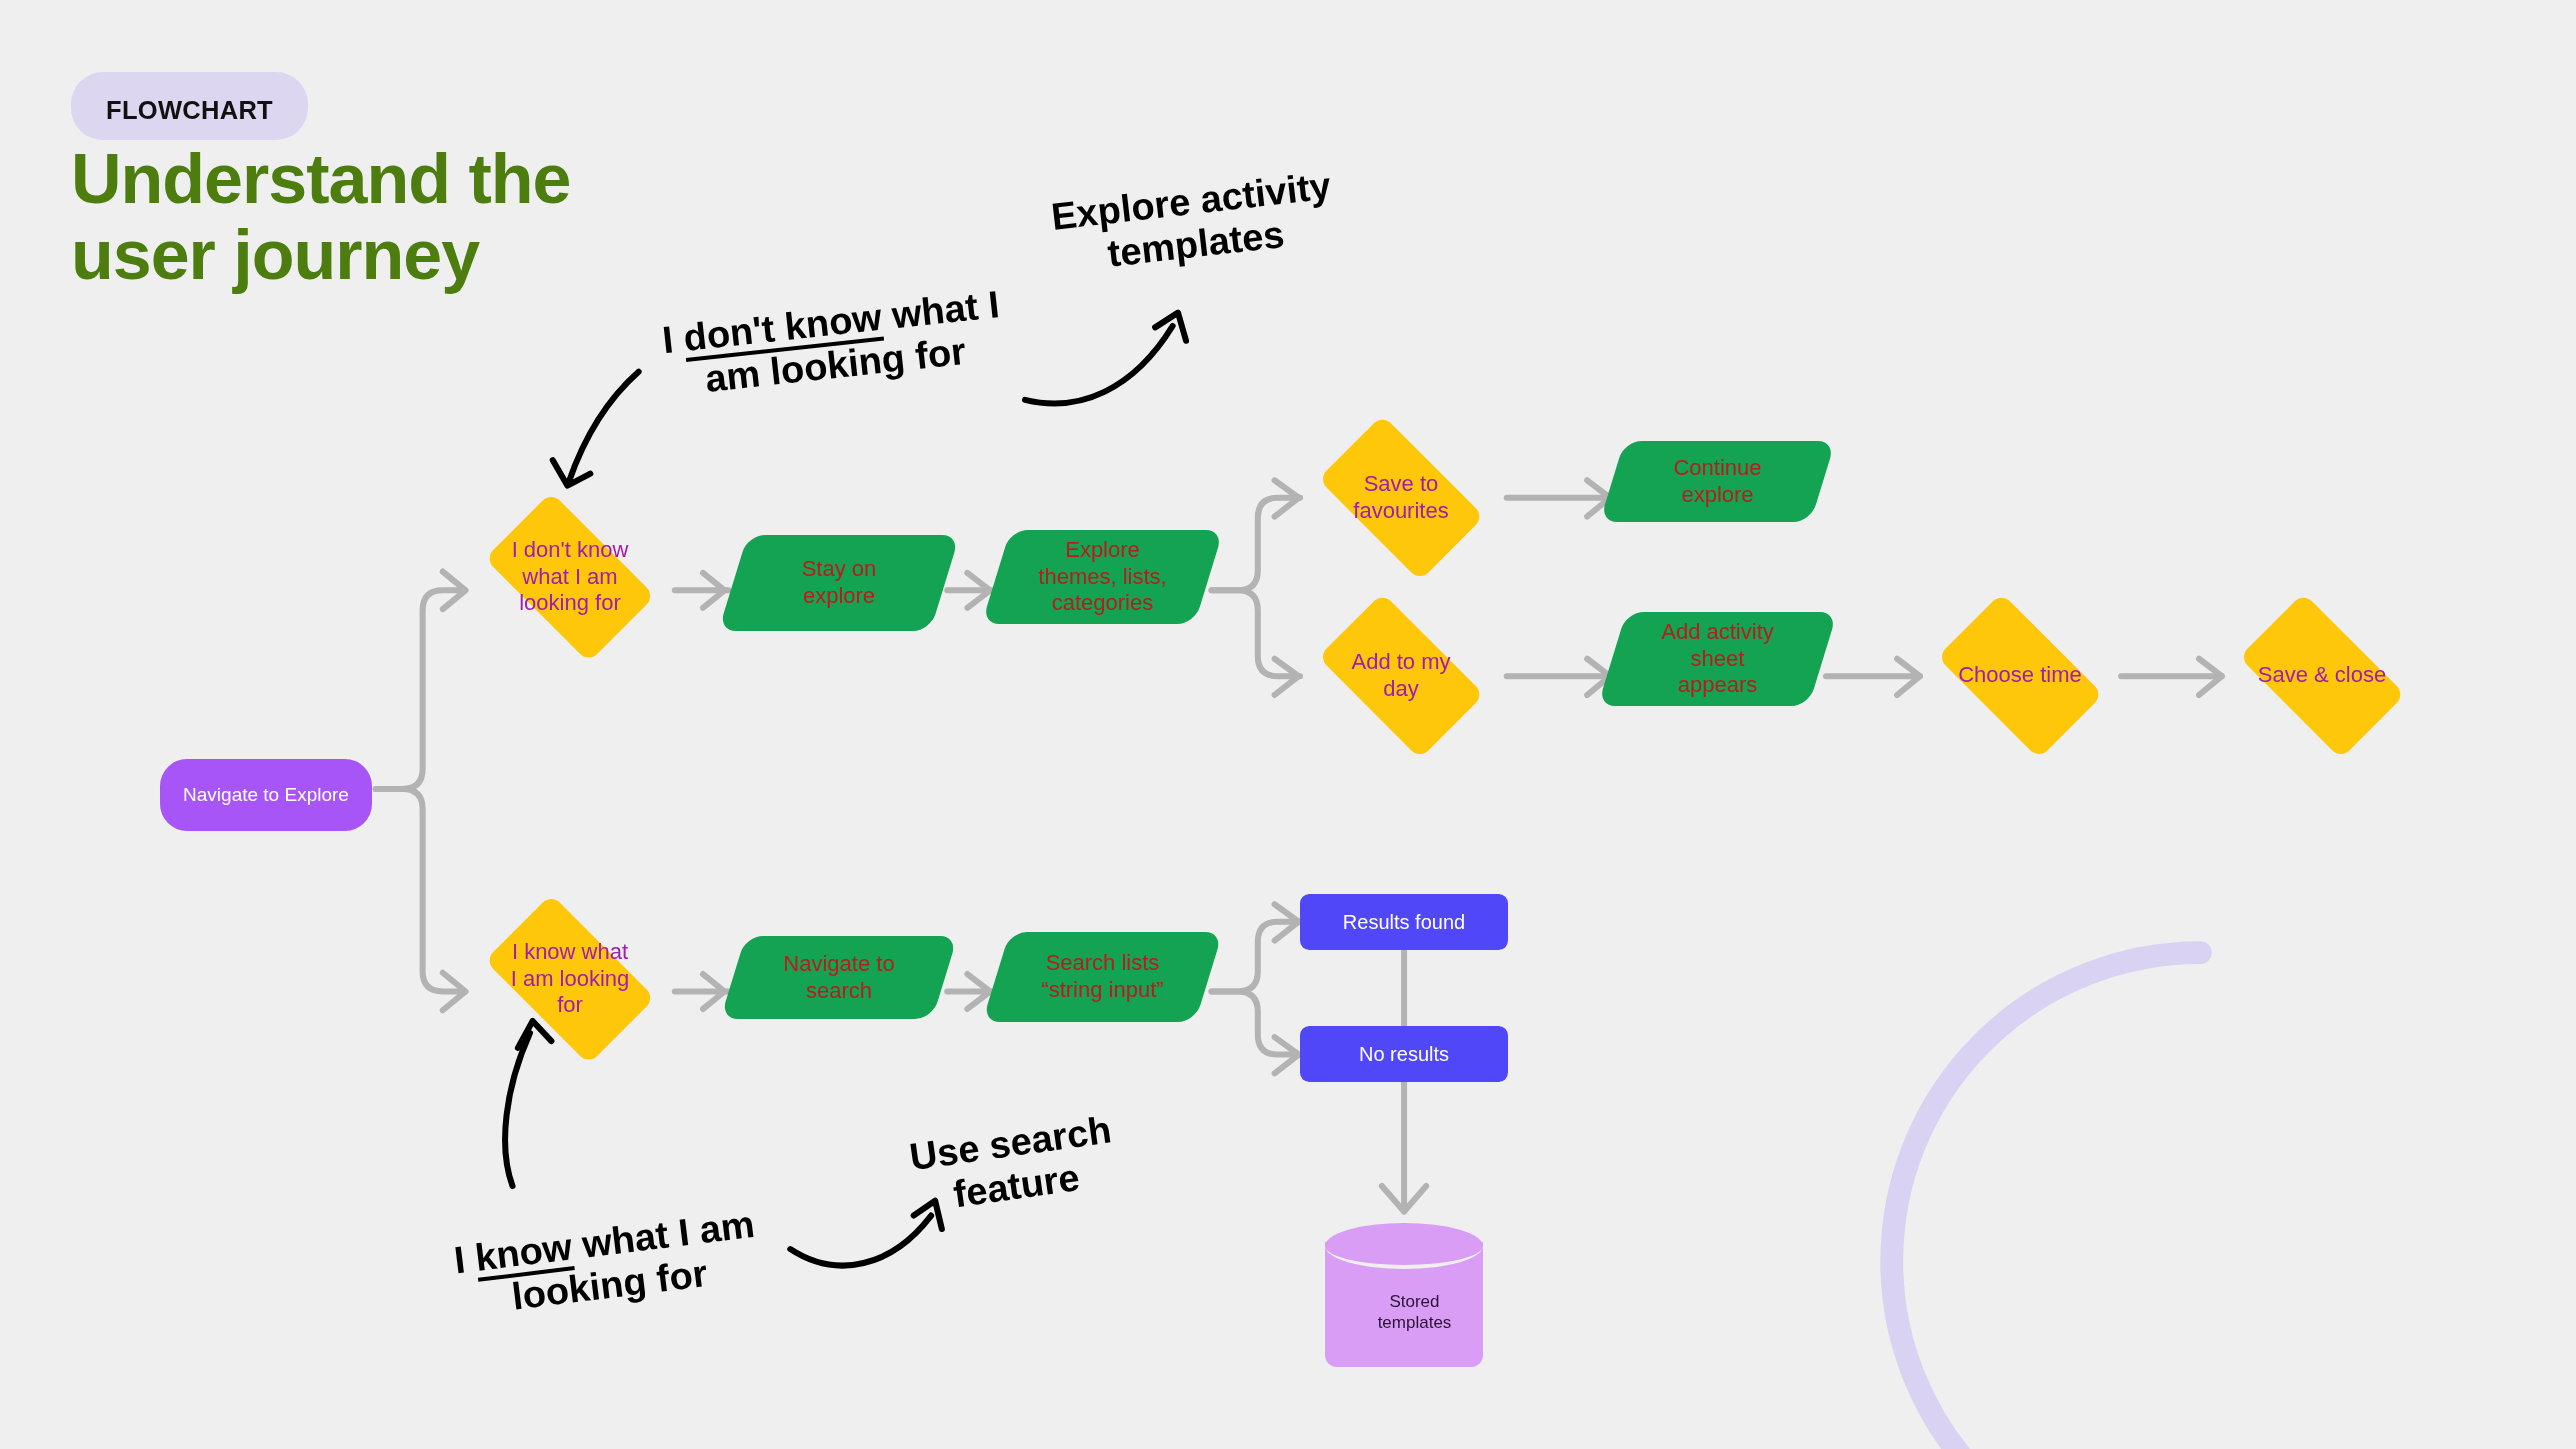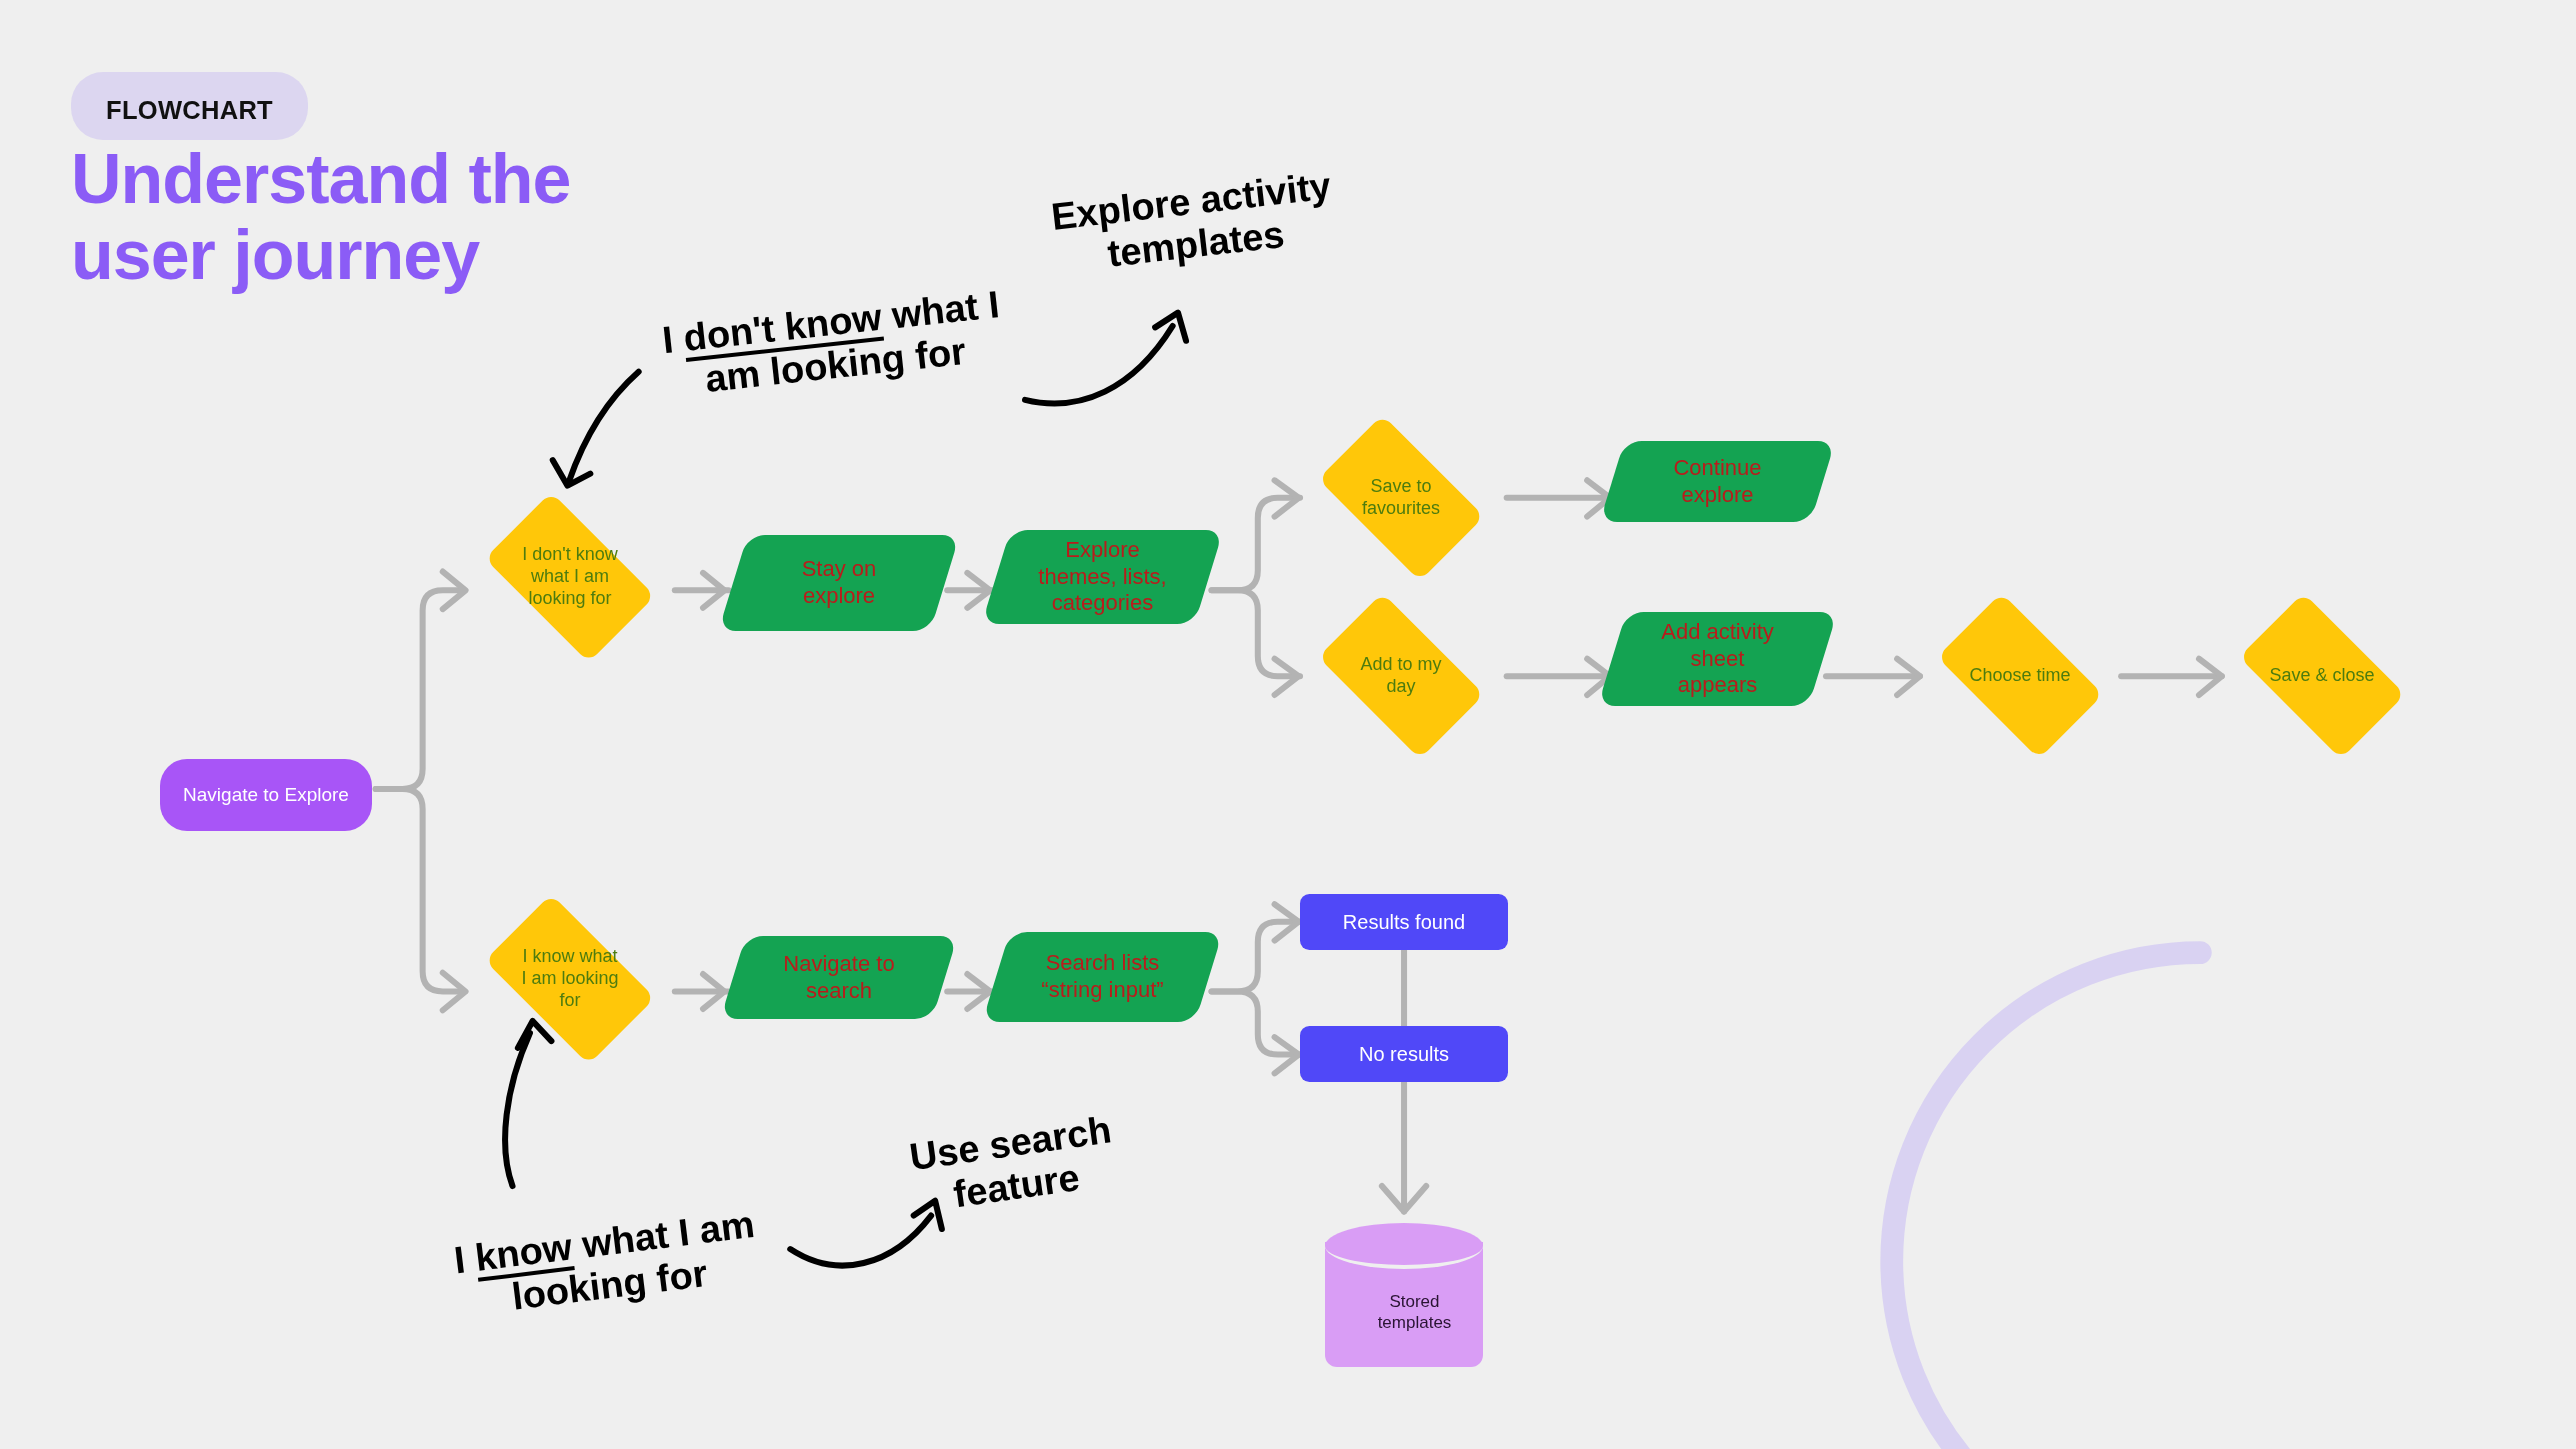--- a/index.html
+++ b/index.html
@@ -37,21 +37,21 @@
     color: #111111;
     line-height: 1;
   }
   .page-title {
     position: absolute;
     left: 71px;
     top: 142px;
     font-size: 70px;
     font-weight: 800;
     line-height: 1.08;
-    color: #8b5cf6;
+    color: #4d7c0f;
     letter-spacing: -1px;
     white-space: pre-line;
   }
 
   
   .anno {
     position: absolute;
     font-weight: 700;
     color: #000000;
     line-height: 1.12;
@@ -116,21 +116,21 @@
   .n-diamond { background: transparent; }
   .n-diamond .dshape {
     position: absolute;
     left: 50%; top: 50%;
     width: 72%; height: 72%;
     transform: translate(-50%,-50%) rotate(45deg);
     background: #ffc709;
     border-radius: 12px;
     z-index: 1;
   }
-  .n-diamond .label { color: #4d7c0f; font-size: 18px; }
+  .n-diamond .label { color: #a21caf; font-size: 22px; }
 
   
   .n-para { background: transparent; }
   .n-para .pshape {
     position: absolute;
     inset: 0;
     background: #14a352;
     border-radius: 17.4px;
     transform: skewX(-17deg);
     z-index: 1;

